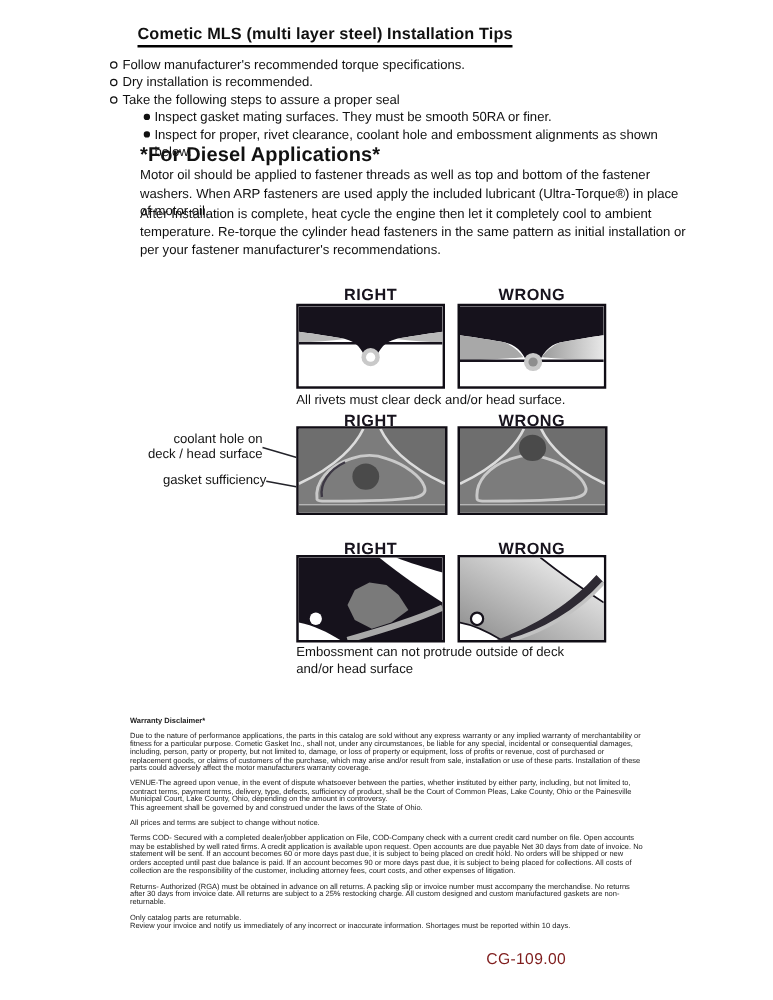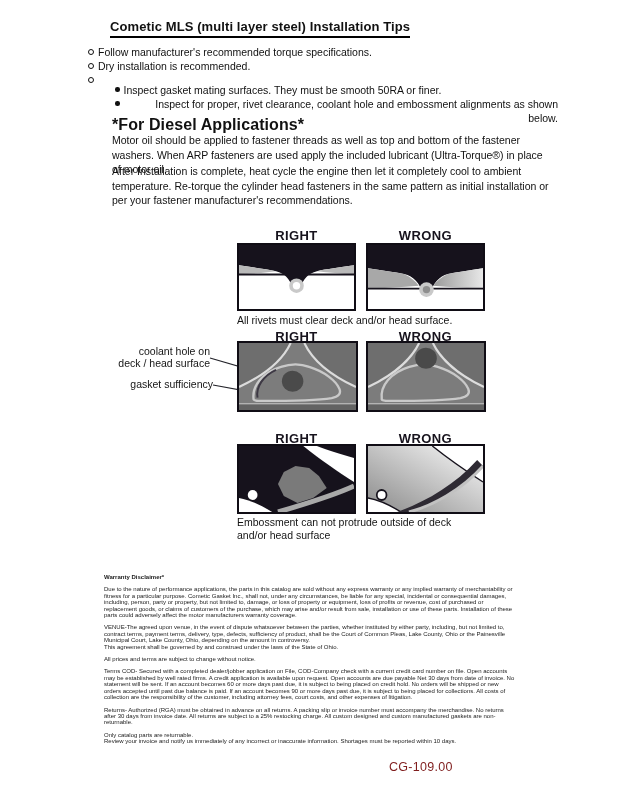--- a/index.html
+++ b/index.html
@@ -6,21 +6,21 @@
   .page{
     position:relative;width:618px;height:788px;background:#ffffff;
     font-family:"Liberation Sans",sans-serif;color:#111;overflow:hidden;
   }
   
   .title{
     position:absolute;left:110px;top:19px;font-size:13px;font-weight:bold;
     border-bottom:2px solid #000;padding-bottom:2px;white-space:nowrap;letter-spacing:.1px;
   }
   
-  .tips{position:absolute;left:88px;top:45px;font-size:10.5px;line-height:14px;width:470px;text-align:right;}
+  .tips{position:absolute;left:88px;top:45px;font-size:10.5px;line-height:14px;width:470px;}
   .tip-row{display:flex;align-items:flex-start;}
   .tip-row.sub{margin-left:27px;}
   .ring{flex:0 0 auto;width:4px;height:4px;border:1px solid #111;border-radius:50%;margin:4px 4px 0 0;}
   .dot{flex:0 0 auto;width:4.5px;height:4.5px;background:#111;border-radius:50%;margin:4px 4px 0 0;}
   
   .diesel-h{position:absolute;left:112px;top:116px;font-size:16px;font-weight:bold;letter-spacing:.1px;}
   .para{position:absolute;left:112px;width:442px;font-size:10.5px;line-height:14.6px;color:#101010;}
   .p1{top:133px;}
   .p2{top:164px;}
   .p3{top:206px;}
@@ -50,20 +50,21 @@
     <div class="tip-row">
       <span class="ring"></span>
       <span>Follow manufacturer's recommended torque specifications.</span>
     </div>
     <div class="tip-row">
       <span class="ring"></span>
       <span>Dry installation is recommended.</span>
     </div>
     <div class="tip-row">
       <span class="ring"></span>
+      <span>Take the following steps to assure a proper seal</span>
     </div>
     <div class="tip-row sub">
       <span class="dot"></span>
       <span>Inspect gasket mating surfaces.  They must be smooth 50RA or finer.</span>
     </div>
     <div class="tip-row sub">
       <span class="dot"></span>
       <span>Inspect for proper, rivet clearance, coolant hole and embossment alignments as shown below.</span>
     </div>
   </div>

